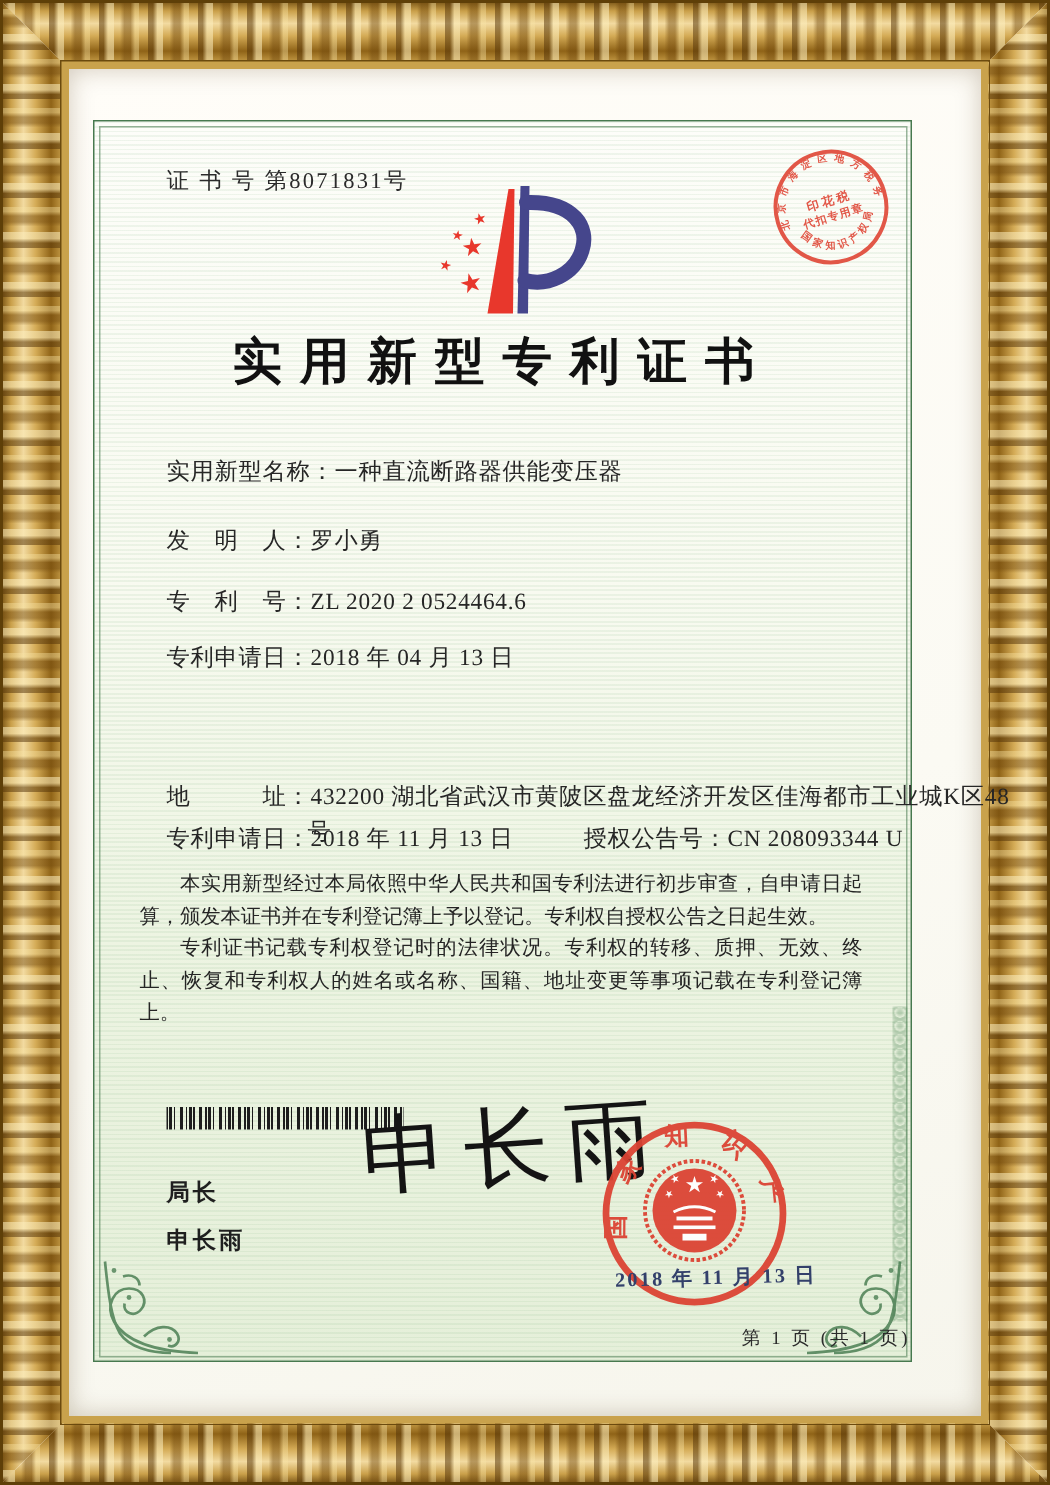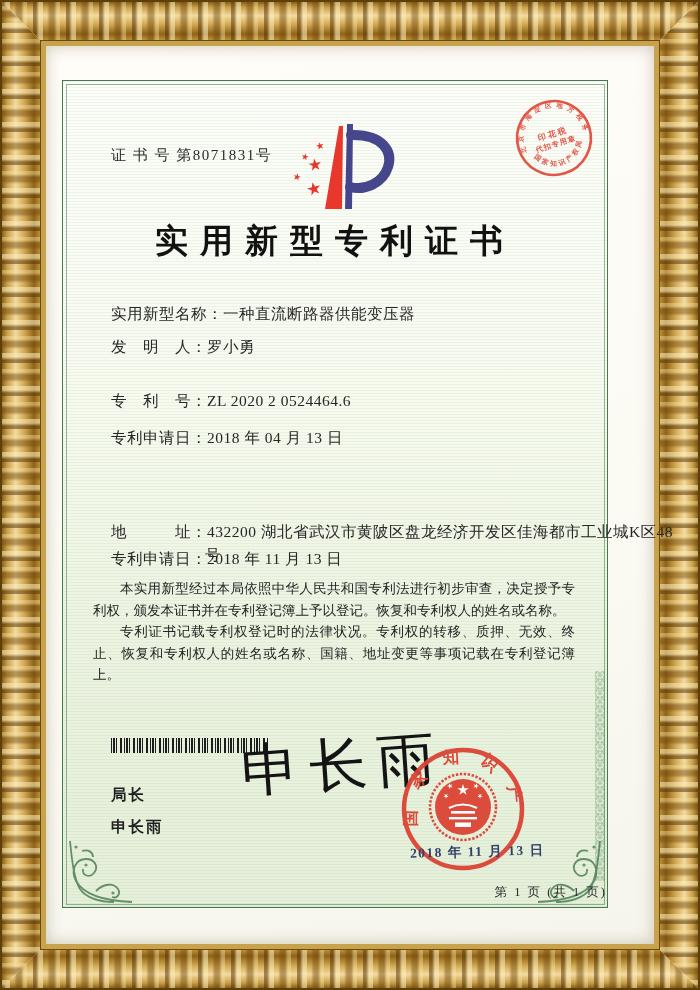--- a/index.html
+++ b/index.html
@@ -44,21 +44,21 @@
 
   
   .green-box{position:absolute;left:62px;top:80px;width:544px;height:826px;
     border:1.5px solid #47794f;
     background:
       repeating-linear-gradient(0deg, rgba(110,170,115,.10) 0 1px, rgba(255,255,255,0) 1px 3px),
       linear-gradient(180deg,#fdfdf9 0%,#f8faf0 38%,#edf4e2 66%,#e5efd9 100%);}
   .green-box .inner-line{position:absolute;inset:2.5px;border:1px solid rgba(71,121,79,.55);pointer-events:none;}
 
   .abs{position:absolute;}
-  .cert-no{left:48px;top:30px;font-size:15px;letter-spacing:1.5px;color:#2b2b2b;white-space:nowrap;margin-top:35px;}
+  .cert-no{left:48px;top:30px;font-size:15px;letter-spacing:1.5px;color:#2b2b2b;white-space:nowrap;}
   .logo{left:226px;top:40px;width:118px;height:94px;}
   .title{left:0;top:138px;width:100%;text-align:center;font-size:33px;font-weight:bold;
     letter-spacing:12px;color:#111;white-space:nowrap;}
 
   .row{left:48px;font-size:15.5px;color:#262626;white-space:nowrap;letter-spacing:.5px;}
   .row .lab{letter-spacing:.5px;}
   .row-addr{left:48px;width:478px;font-size:15.5px;color:#262626;letter-spacing:.5px;
     padding-left:94px;text-indent:-94px;line-height:23px;white-space:normal;}
   .row-split-right{left:326px;}
 
@@ -139,38 +139,41 @@
       <use href="#starA" transform="translate(26,44) scale(6.6) rotate(-8)" fill="#e8372c"></use>
       <use href="#starA" transform="translate(8,56) scale(3.8) rotate(14)" fill="#e8372c"></use>
       <use href="#starA" transform="translate(25,68) scale(7) rotate(-14)" fill="#e8372c"></use>
     </svg>
 
     <div class="abs title">实用新型专利证书</div>
 
     <div class="abs row" style="top:223px">
       <span class="lab">实用新型名称：</span><span>一种直流断路器供能变压器</span>
     </div>
-    <div class="abs row" style="top:256px">
+    <div class="abs row" style="top:269px">
       <span class="lab">发　明　人：</span><span>罗小勇</span>
     </div>
     <div class="abs row" style="top:310px">
       <span class="lab">专　利　号：</span><span>ZL 2020 2 0524464.6</span>
     </div>
     <div class="abs row" style="top:347px">
       <span class="lab">专利申请日：</span><span>2018 年 04 月 13 日</span>
     </div>
     <div class="abs row-addr" style="top:439px">
       <span class="lab">地　　　址：</span><span>432200 湖北省武汉市黄陂区盘龙经济开发区佳海都市工业城K区48号</span>
     </div>
     <div class="abs row" style="top:468px">
       <span class="lab">专利申请日：</span><span>2018 年 11 月 13 日</span>
     </div>
+    <div class="abs row row-split-right" style="top:468px">
+      <span class="lab">授权公告号：</span><span>CN 208093344 U</span>
+    </div>
 
     <div class="abs paras">
-      <p>本实用新型经过本局依照中华人民共和国专利法进行初步审查，决定授予专利权，颁发本证书并在专利登记簿上予以登记。恢复和专利权人的姓名或名称。</p>
+      <p>本实用新型经过本局依照中华人民共和国专利法进行初步审查，自申请日起算，颁发本证书并在专利登记簿上予以登记。专利权自授权公告之日起生效。</p>
       <p>专利证书记载专利权登记时的法律状况。专利权的转移、质押、无效、终止、恢复和专利权人的姓名或名称、国籍、地址变更等事项记载在专利登记簿上。</p>
     </div>
 
     <div class="abs barcode"></div>
 
     <div class="abs director-title">局长</div>
     <div class="abs director-name">申长雨</div>
 
     <div class="abs signature">申长雨</div>
 

